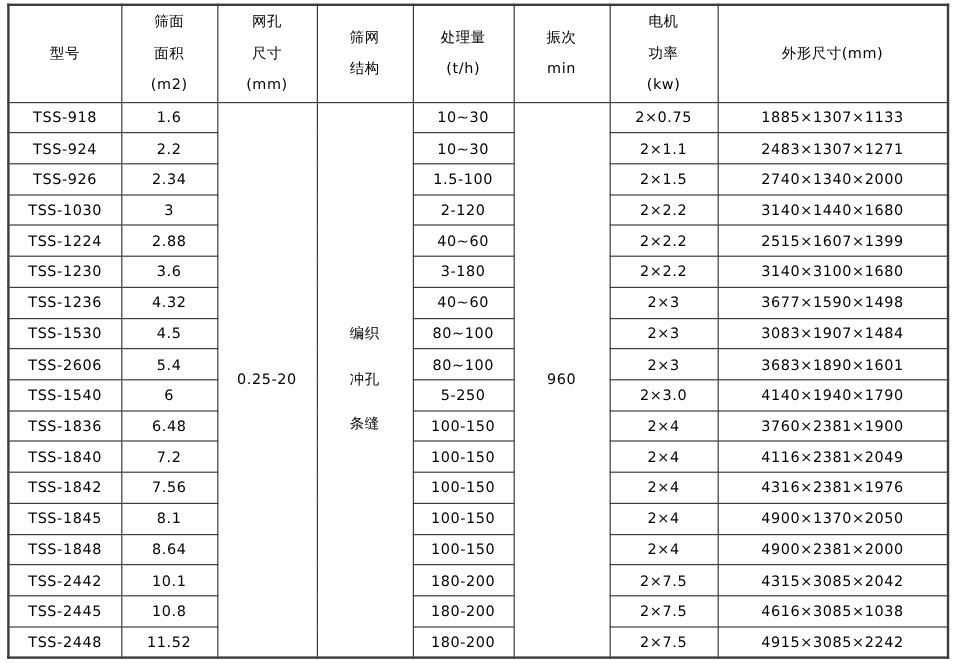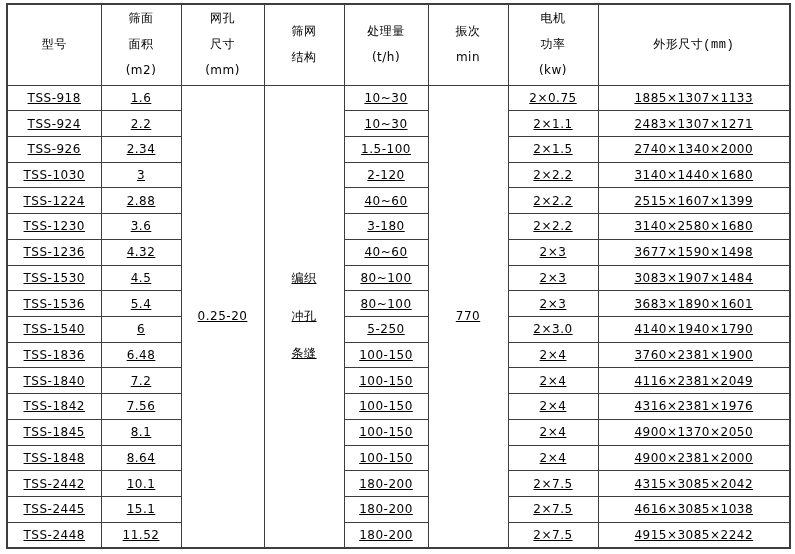--- a/index.html
+++ b/index.html
@@ -32,29 +32,28 @@
     text-align: center;
     vertical-align: middle;
     font-size: 12px;
     font-weight: normal;
     color: #000000;
     padding: 0 2px;
     letter-spacing: 0.5px;
     overflow: hidden;
   }
   thead tr { height: 81px; }
-  tbody tr { height: 25.6px; text-decoration: underline; }
+  tbody tr { height: 25.6px; }
   th.multiline {
     white-space: pre-line;
     line-height: 2.15;
     margin-left: 40px;
   }
   th.singleline {
     white-space: nowrap;
-    font-family: Liberation Mono, monospace;
   }
   td.merged-vert {
     white-space: pre-line;
     line-height: 3.1;
   }
 </style>
 </head>
 <body>
 
 <div class="table-wrap">
@@ -92,21 +91,21 @@
     </thead>
     <tbody>
         <tr>
           <td>TSS-918</td>
           <td>1.6</td>
           <td rowspan="18" class="merged-vert">0.25-20</td>
           <td rowspan="18" class="merged-vert">编织
 冲孔
 条缝</td>
           <td>10~30</td>
-          <td rowspan="18" class="merged-vert">770</td>
+          <td rowspan="18" class="merged-vert">960</td>
           <td>2×0.75</td>
           <td>1885×1307×1133</td>
         </tr>
         <tr>
           <td>TSS-924</td>
           <td>2.2</td>
           <td>10~30</td>
           <td>2×1.1</td>
           <td>2483×1307×1271</td>
         </tr>
@@ -129,38 +128,38 @@
           <td>2.88</td>
           <td>40~60</td>
           <td>2×2.2</td>
           <td>2515×1607×1399</td>
         </tr>
         <tr>
           <td>TSS-1230</td>
           <td>3.6</td>
           <td>3-180</td>
           <td>2×2.2</td>
-          <td>3140×2580×1680</td>
+          <td>3140×3100×1680</td>
         </tr>
         <tr>
           <td>TSS-1236</td>
           <td>4.32</td>
           <td>40~60</td>
           <td>2×3</td>
           <td>3677×1590×1498</td>
         </tr>
         <tr>
           <td>TSS-1530</td>
           <td>4.5</td>
           <td>80~100</td>
           <td>2×3</td>
           <td>3083×1907×1484</td>
         </tr>
         <tr>
-          <td>TSS-1536</td>
+          <td>TSS-2606</td>
           <td>5.4</td>
           <td>80~100</td>
           <td>2×3</td>
           <td>3683×1890×1601</td>
         </tr>
         <tr>
           <td>TSS-1540</td>
           <td>6</td>
           <td>5-250</td>
           <td>2×3.0</td>
@@ -203,21 +202,21 @@
         </tr>
         <tr>
           <td>TSS-2442</td>
           <td>10.1</td>
           <td>180-200</td>
           <td>2×7.5</td>
           <td>4315×3085×2042</td>
         </tr>
         <tr>
           <td>TSS-2445</td>
-          <td>15.1</td>
+          <td>10.8</td>
           <td>180-200</td>
           <td>2×7.5</td>
           <td>4616×3085×1038</td>
         </tr>
         <tr>
           <td>TSS-2448</td>
           <td>11.52</td>
           <td>180-200</td>
           <td>2×7.5</td>
           <td>4915×3085×2242</td>

